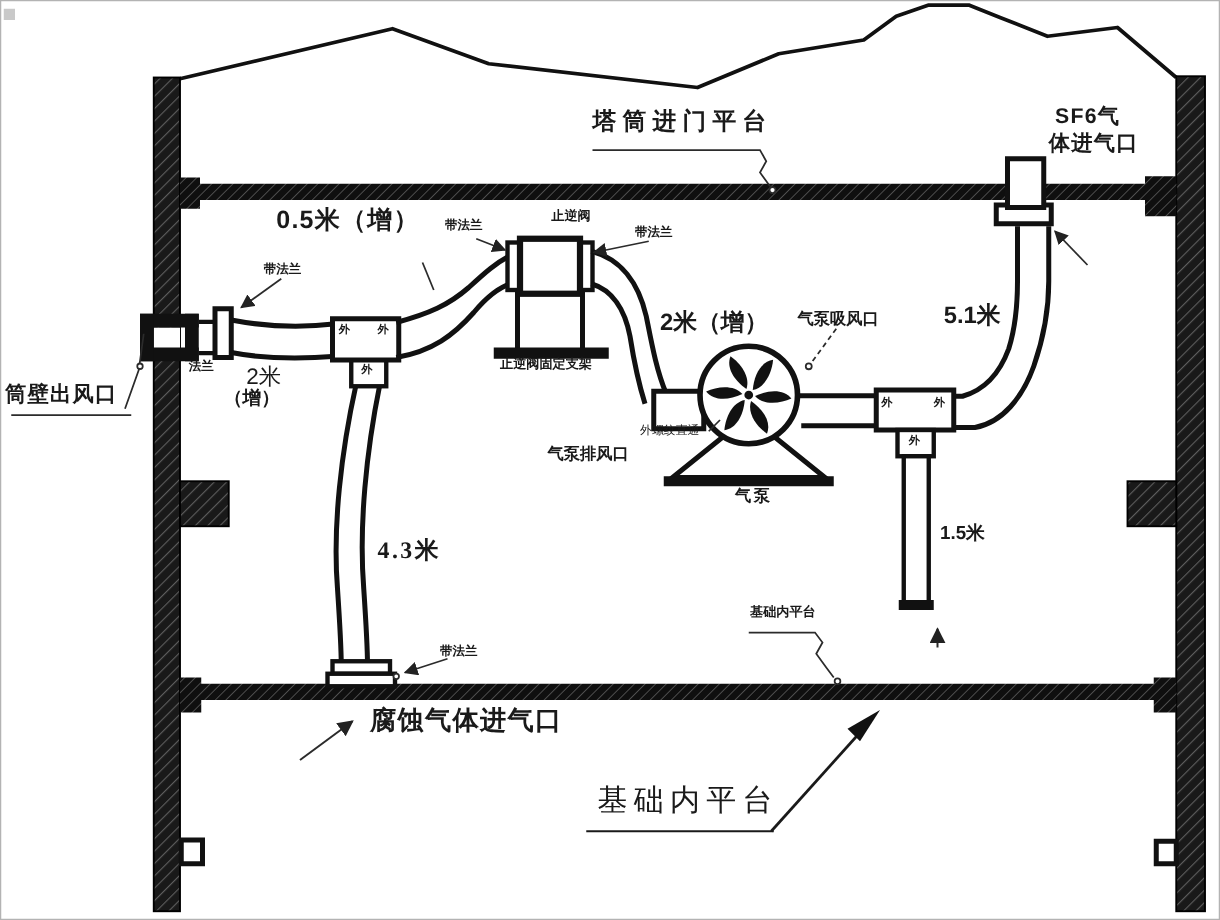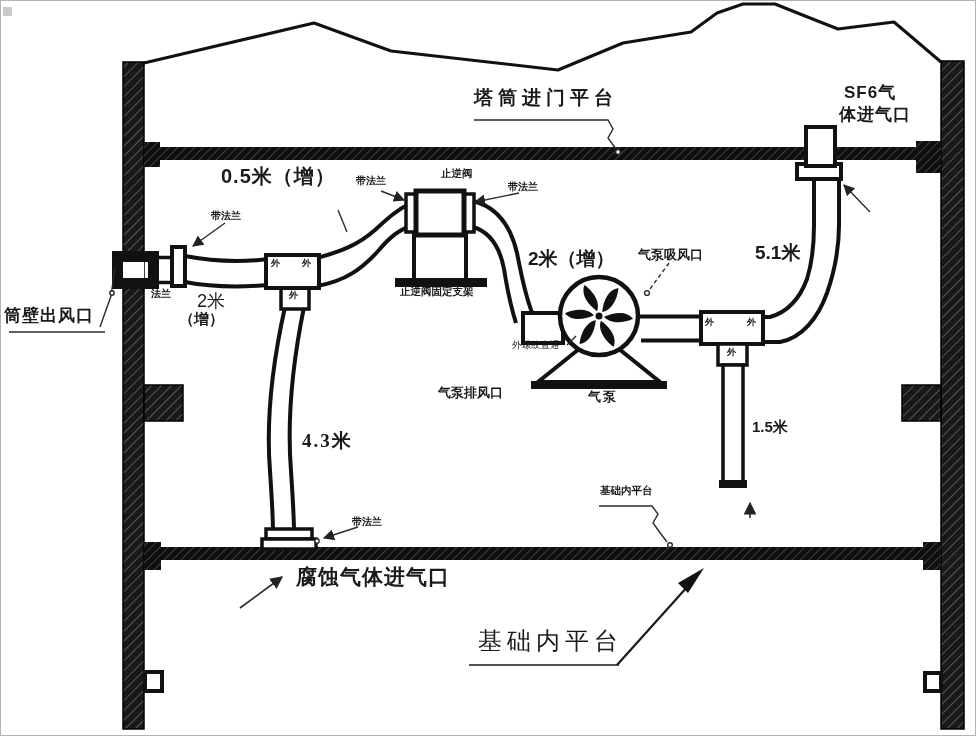--- a/index.html
+++ b/index.html
@@ -197,21 +197,21 @@
   <div class="lbl" style="left:355px;top:174px;font-size:10px;font-weight:700;">带法兰</div>
 
   <div class="lbl" style="left:507px;top:180px;font-size:10px;font-weight:700;">带法兰</div>
 
   <div class="lbl" style="left:399px;top:285px;font-size:10.5px;font-weight:700;">止逆阀固定支架</div>
 
   <div class="lbl" style="left:527px;top:248px;font-size:19px;font-weight:700;">2米（增）</div>
 
   <div class="lbl" style="left:637px;top:247px;font-size:13px;font-weight:700;">气泵吸风口</div>
 
-  <div class="lbl" style="left:437px;top:355px;font-size:13px;font-weight:700;margin-top:30px;">气泵排风口</div>
+  <div class="lbl" style="left:437px;top:355px;font-size:13px;font-weight:700;">气泵排风口</div>
 
   <div class="lbl" style="left:511px;top:339px;font-size:9.5px;font-weight:400;">外螺纹直通</div>
 
   <div class="lbl" style="left:587px;top:389px;font-size:13px;font-weight:700;letter-spacing:2px;">气泵</div>
 
   <div class="lbl" style="left:754px;top:242px;font-size:19px;font-weight:600;">5.1米</div>
 
   <div class="lbl" style="left:751px;top:402px;font-size:15px;font-weight:600;margin-top:16px;">1.5米</div>
 
   <div class="lbl" style="left:301px;top:430px;font-size:19px;font-weight:700;letter-spacing:2px;font-family:Liberation Serif, serif;">4.3米</div>

